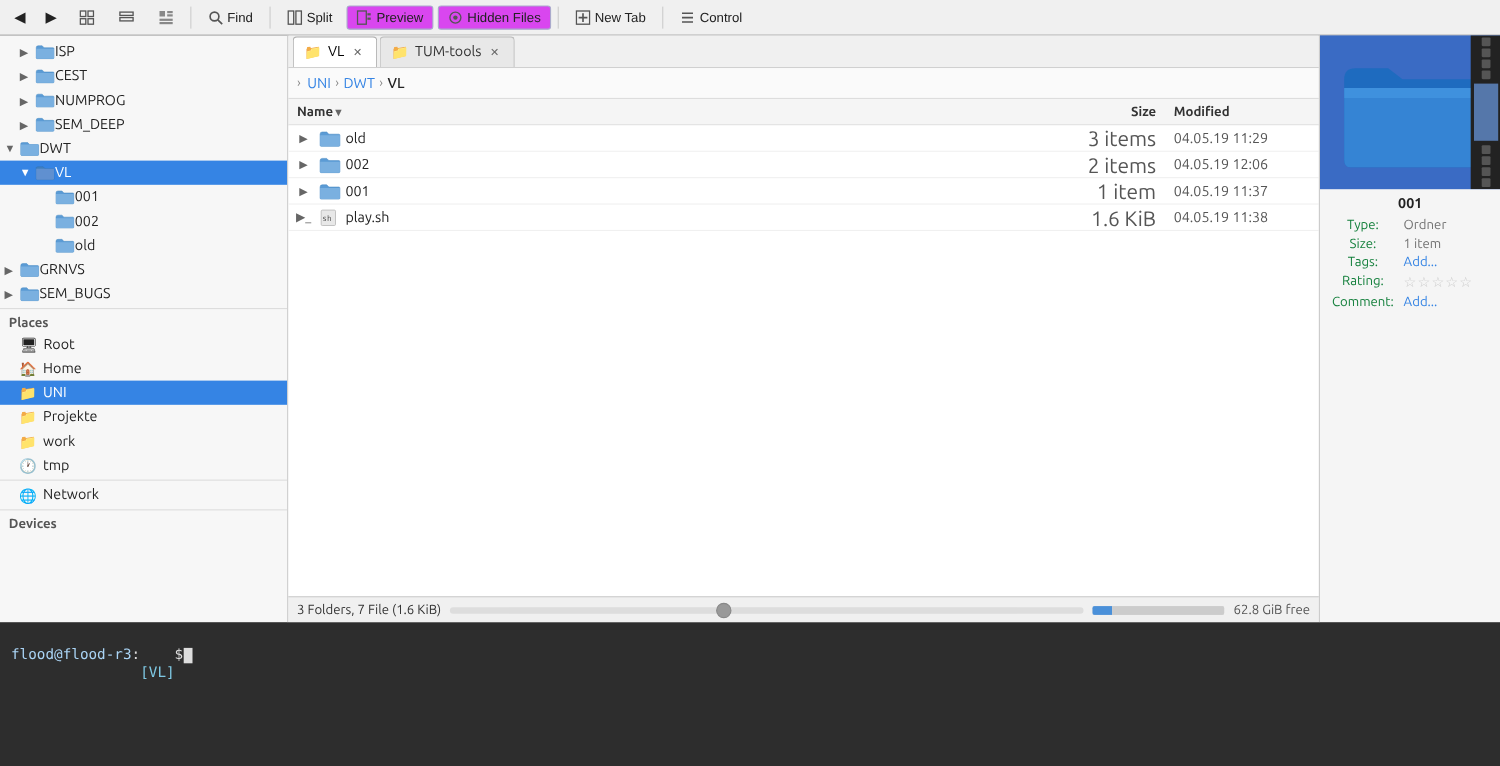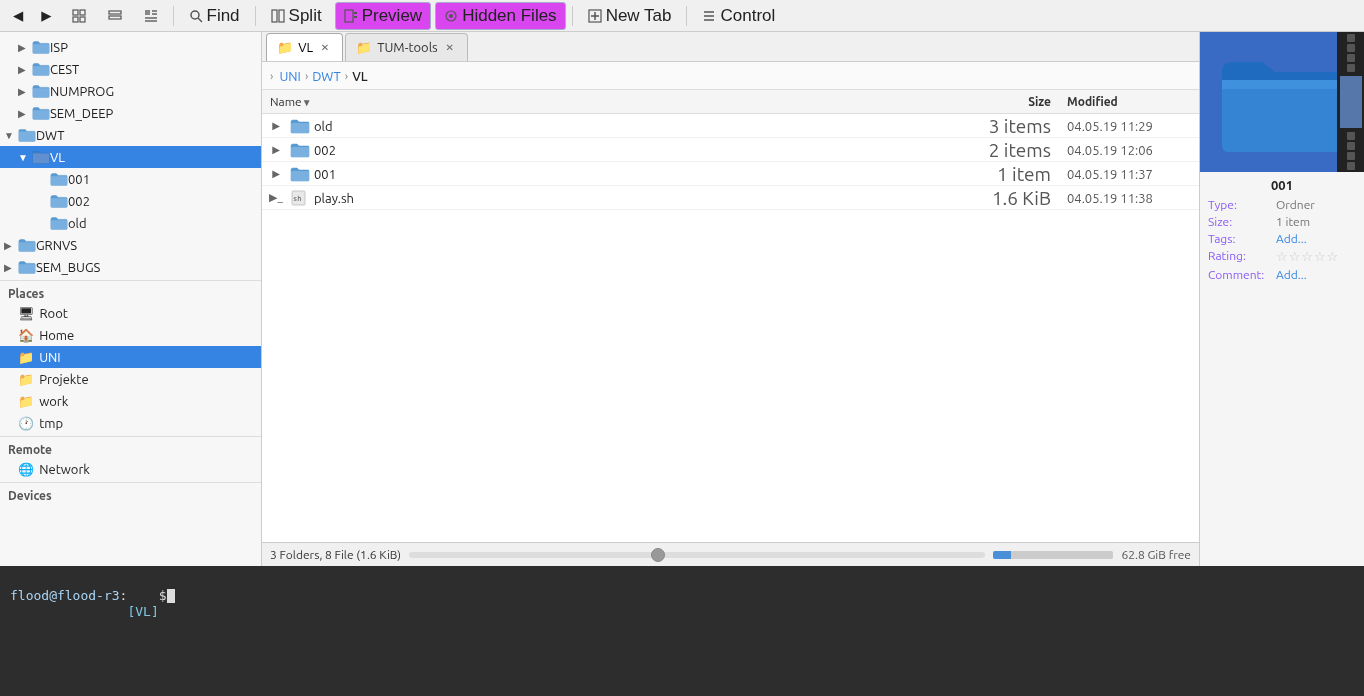--- a/index.html
+++ b/index.html
@@ -27,21 +27,21 @@
     }
     .toolbar-btn {
       display: flex;
       align-items: center;
       gap: 4px;
       padding: 3px 8px;
       border: 1px solid transparent;
       border-radius: 3px;
       background: transparent;
       cursor: pointer;
-      font-size: 17px;
+      font-size: 12px;
       color: #222;
     }
     .toolbar-btn.active { background: #d946ef; border-color: #aac; }
     .nav-btn {
       padding: 3px 6px;
       border: 1px solid transparent;
       border-radius: 3px;
       background: transparent;
       cursor: pointer;
       color: #222;
@@ -168,21 +168,21 @@
       background: #f5f5f5;
       border-bottom: 1px solid #ddd;
       height: 24px;
       padding: 0;
     }
     .col-name {
       flex: 1;
       padding: 2px 8px;
       font-size: 12px;
       color: #333;
-      font-weight: 400;
+      font-weight: 700;
       display: flex;
       align-items: flex-end;
       gap: 0;
       cursor: pointer;
     }
     .col-size {
       width: 80px;
       padding: 2px 8px;
       font-size: 12px;
       color: #333;
@@ -333,24 +333,24 @@
       width: 100%;
       padding: 0 8px;
     }
     .preview-row {
       display: flex;
       align-items: flex-start;
       padding: 2px 0;
       font-size: 12px;
     }
     .preview-label {
-      color: #8b5cf6;
+      color: #15803d;
       width: 68px;
       flex-shrink: 0;
-      text-align: left;
+      text-align: center;
       padding-right: 6px;
     }
     .preview-value {
       color: #737373;
       flex: 1;
     }
     .preview-link {
       color: #3584e4;
       cursor: pointer;
       text-decoration: none;
@@ -613,21 +613,20 @@
       </div>
 
       <div class="tree-item">
         <span class="tree-arrow"></span>
         <span style="margin-right:5px; font-size:13px;">🕐</span>
         <span class="tree-label">tmp</span>
       </div>
 
       <div class="sidebar-divider"></div>
 
-      <div class="sidebar-section">Remote</div>
 
       <div class="tree-item">
         <span class="tree-arrow"></span>
         <span style="margin-right:5px; font-size:13px;">🌐</span>
         <span class="tree-label">Network</span>
       </div>
 
       <div class="sidebar-divider"></div>
 
       <div class="sidebar-section">Devices</div>
@@ -722,21 +721,21 @@
           </svg>
           <span>play.sh</span>
         </div>
         <div class="file-row-size">1.6 KiB</div>
         <div class="file-row-modified">04.05.19 11:38</div>
       </div>
 
     </div>
 
     <div class="status-bar">
-      <span class="status-text">3 Folders, 8 File (1.6 KiB)</span>
+      <span class="status-text">3 Folders, 7 File (1.6 KiB)</span>
       <div class="status-slider-track">
         <div class="status-slider-thumb"></div>
       </div>
       <div class="status-space-bar">
         <div class="status-space-used"></div>
         <div class="status-space-free"></div>
       </div>
       <span class="status-free-text">62.8 GiB free</span>
     </div>
 

